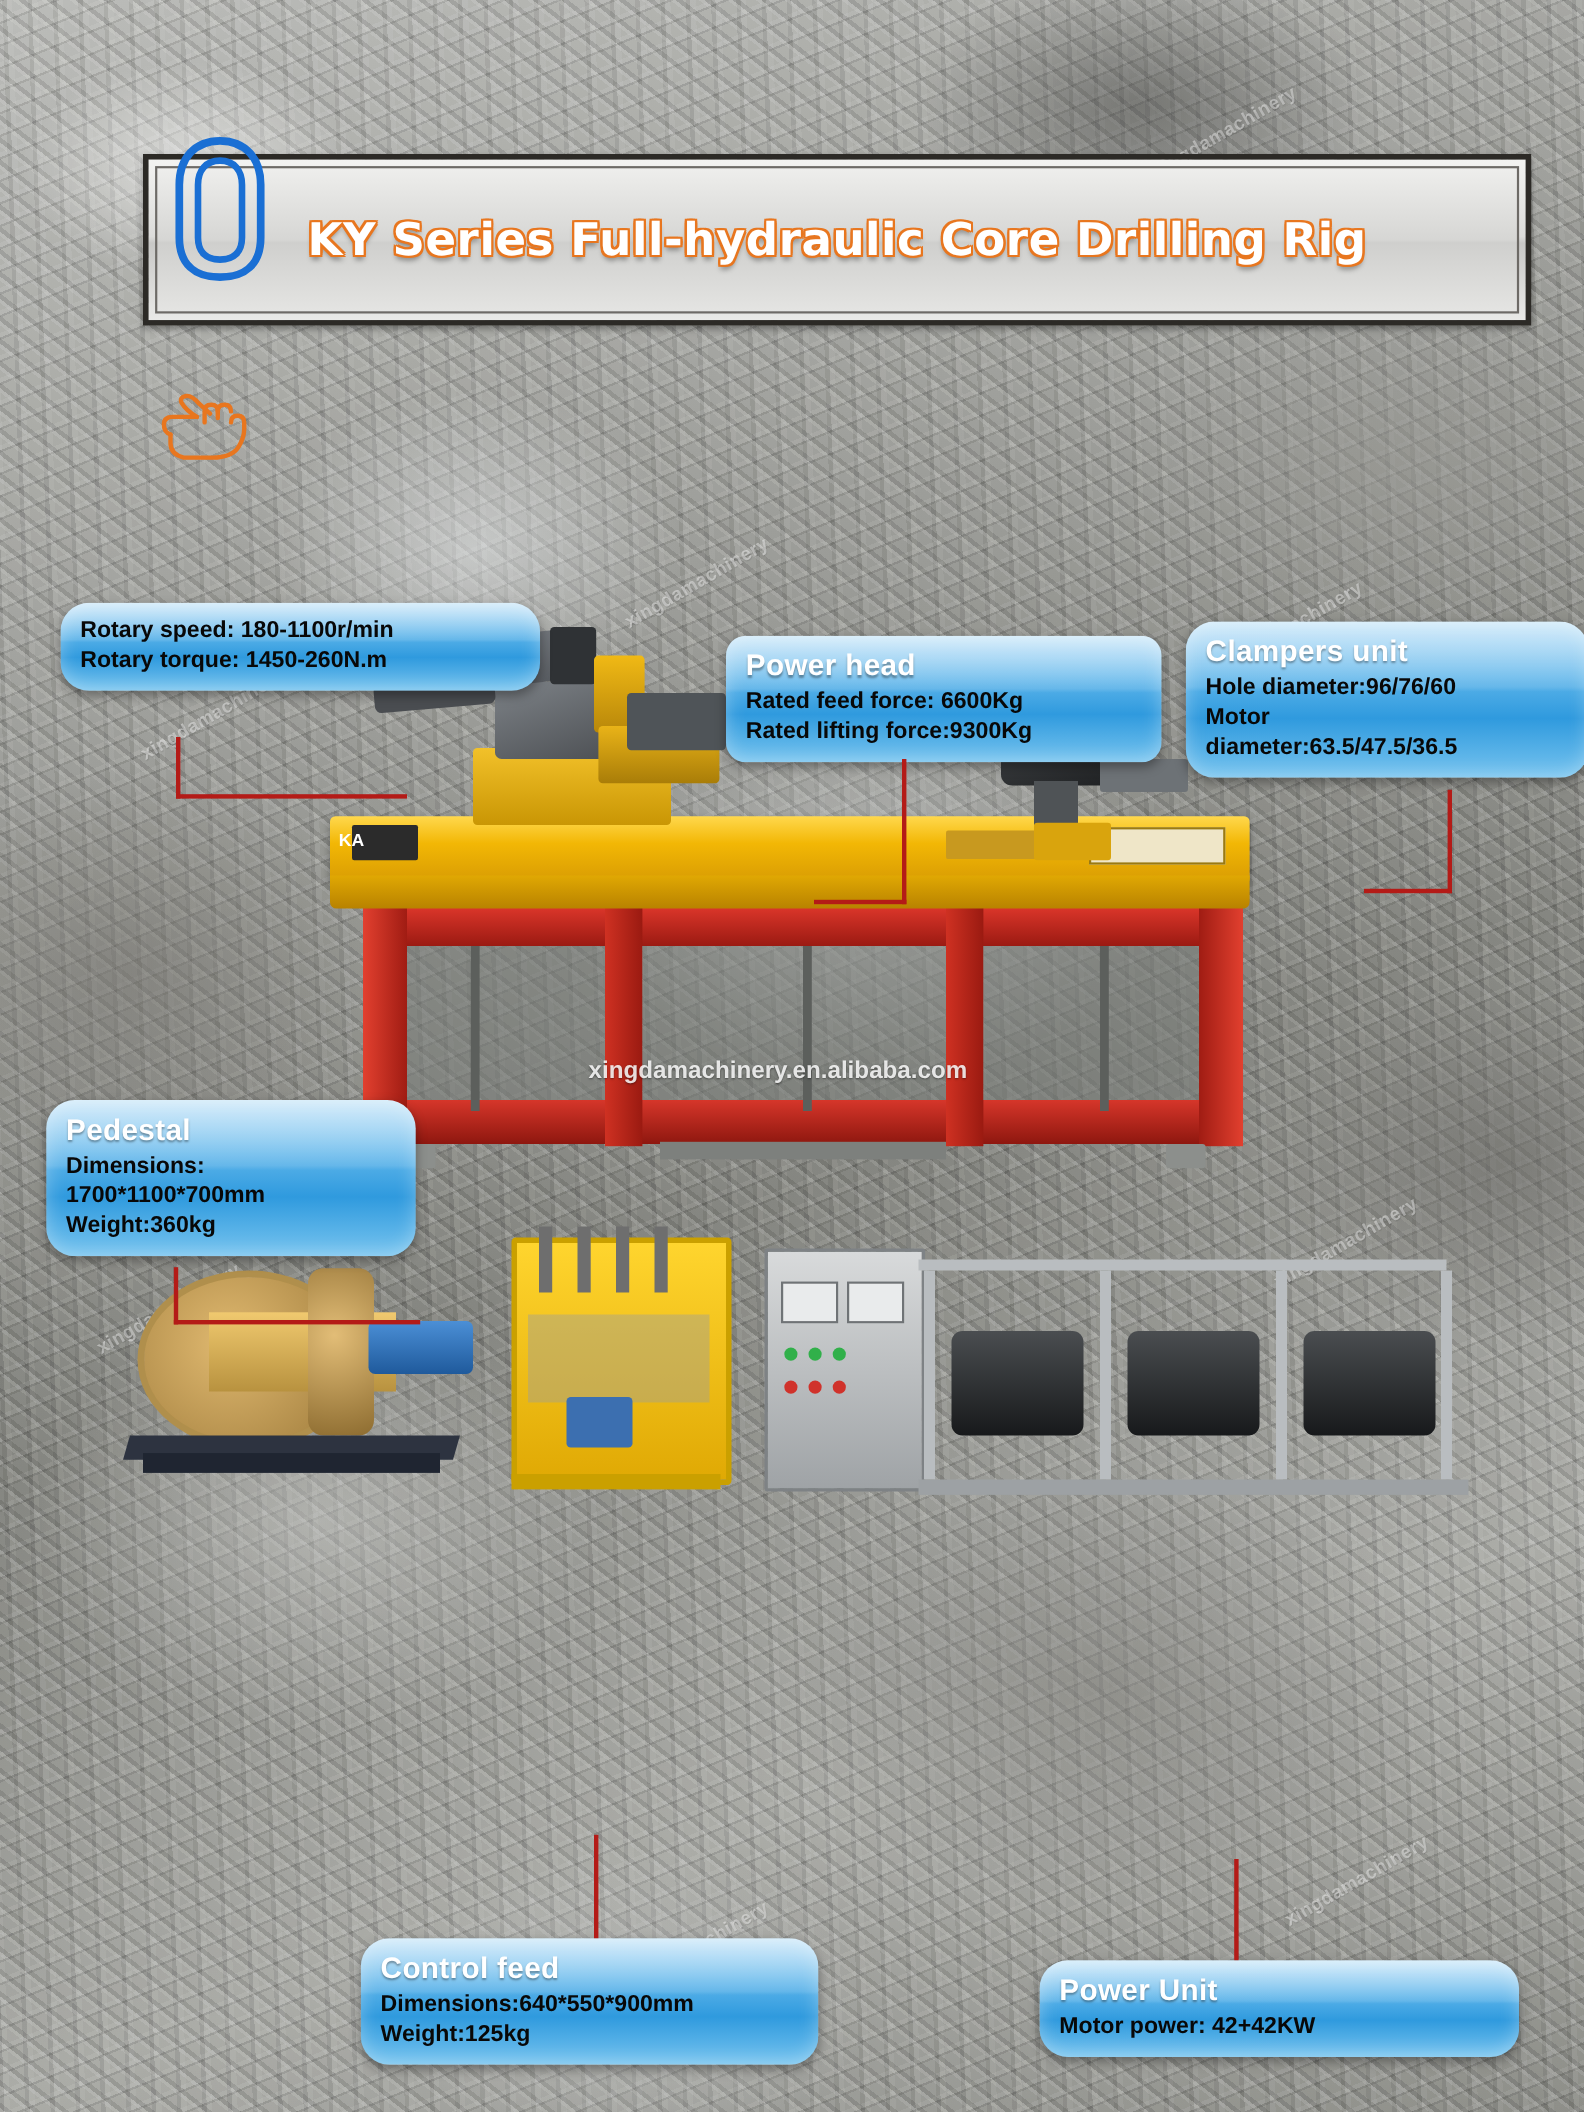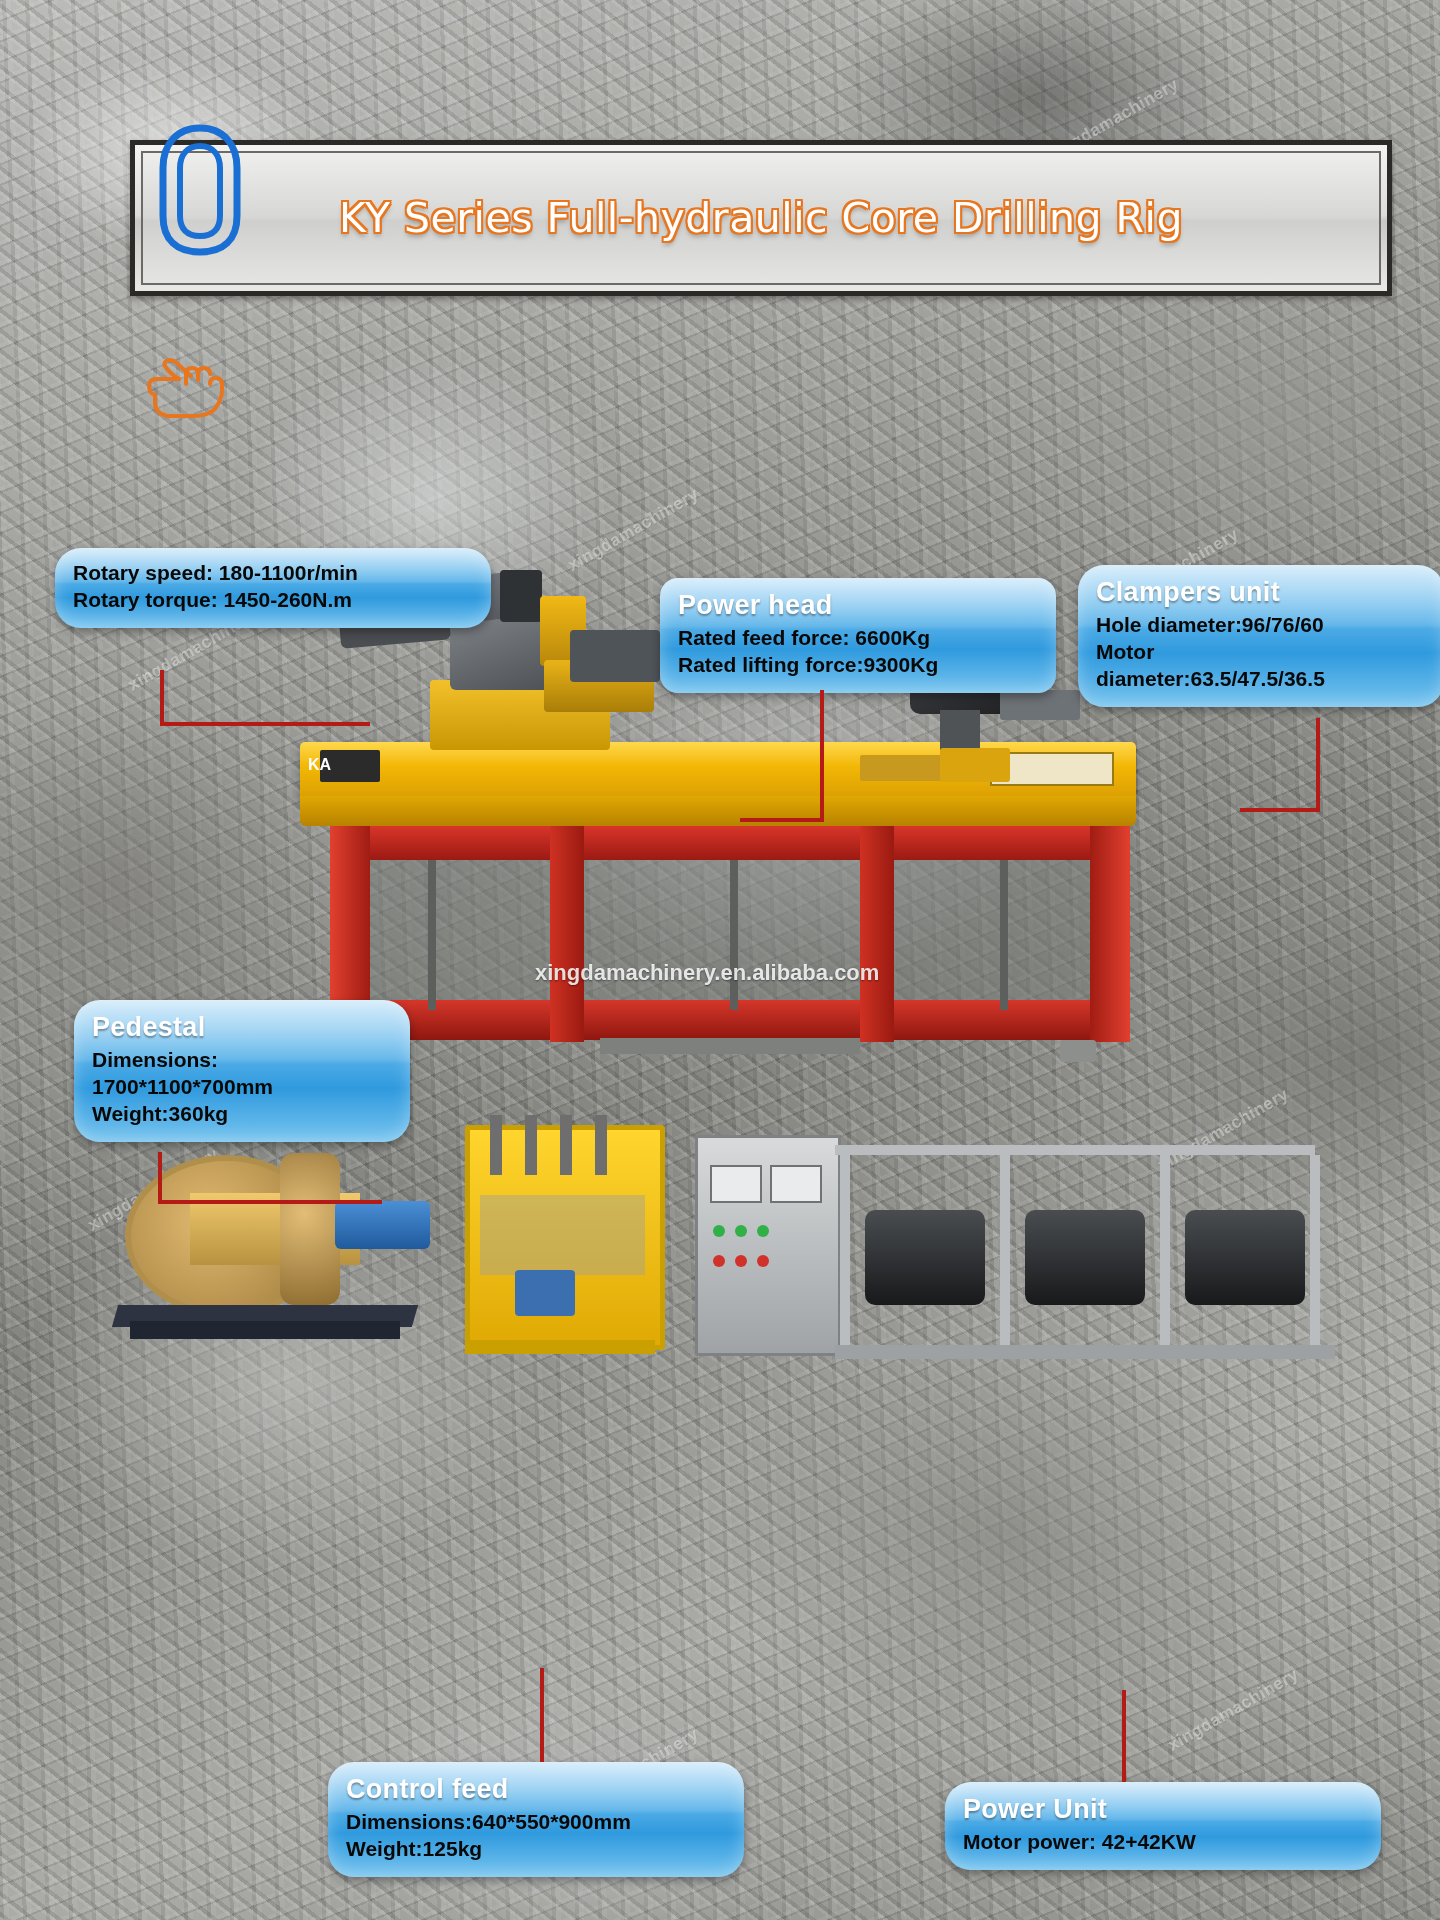--- a/index.html
+++ b/index.html
@@ -53,21 +53,21 @@
     border:5px solid #2c2a26;
     background:linear-gradient(180deg,#f3f3f1 0%,#dcdcda 48%,#c8c8c6 52%,#e9e9e7 100%);
     box-shadow:0 3px 6px rgba(0,0,0,.35);
   }
   #banner-inner{
     position:absolute;inset:6px;border:2px solid #6d6a66;
     background:linear-gradient(180deg,#eeeeec 0%,#d6d6d4 50%,#cfcfcd 52%,#e4e4e2 100%);
     display:flex;align-items:center;justify-content:center;
   }
   #banner-title{
-    font-size:41px;font-weight:normal;color:#ffffff;letter-spacing:.5px;
+    font-size:41px;font-weight:bold;color:#ffffff;letter-spacing:.5px;
     text-shadow:
       -2px -2px 0 #e8761f, 2px -2px 0 #e8761f, -2px 2px 0 #e8761f, 2px 2px 0 #e8761f,
       0 -2px 0 #e8761f, 0 2px 0 #e8761f, -2px 0 0 #e8761f, 2px 0 0 #e8761f,
       0 4px 5px rgba(0,0,0,.35);
     font-family:"DejaVu Sans", sans-serif;
   }
   
   #clip{position:absolute;left:145px;top:120px;}
 
   
@@ -239,21 +239,21 @@
 
 <div class="bubble" style="left:1078px;top:565px;width:330px;">
   <div class="b-title">Clampers unit</div>
   <div class="b-line">Hole diameter:96/76/60</div>
   <div class="b-line">Motor</div>
   <div class="b-line">diameter:63.5/47.5/36.5</div>
 </div>
 <div class="leader" style="left:1316px;top:718px;width:4px;height:94px;"></div>
 <div class="leader" style="left:1240px;top:808px;width:80px;height:4px;"></div>
 
-<div class="bubble" style="left:42px;top:1000px;width:300px;margin-left:32px;">
+<div class="bubble" style="left:42px;top:1000px;width:300px;">
   <div class="b-title">Pedestal</div>
   <div class="b-line">Dimensions:</div>
   <div class="b-line">1700*1100*700mm</div>
   <div class="b-line">Weight:360kg</div>
 </div>
 <div class="leader" style="left:158px;top:1152px;width:4px;height:52px;"></div>
 <div class="leader" style="left:158px;top:1200px;width:224px;height:4px;"></div>
 
 <div class="bubble" style="left:328px;top:1762px;width:380px;">
   <div class="b-title">Control feed</div>

